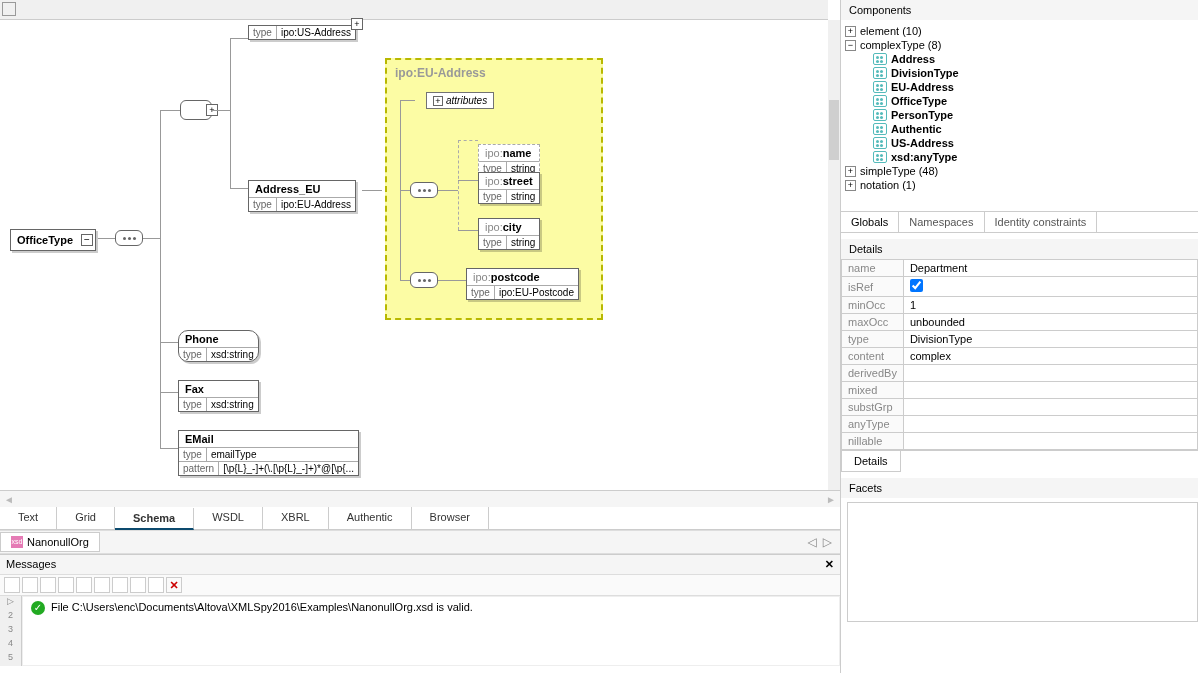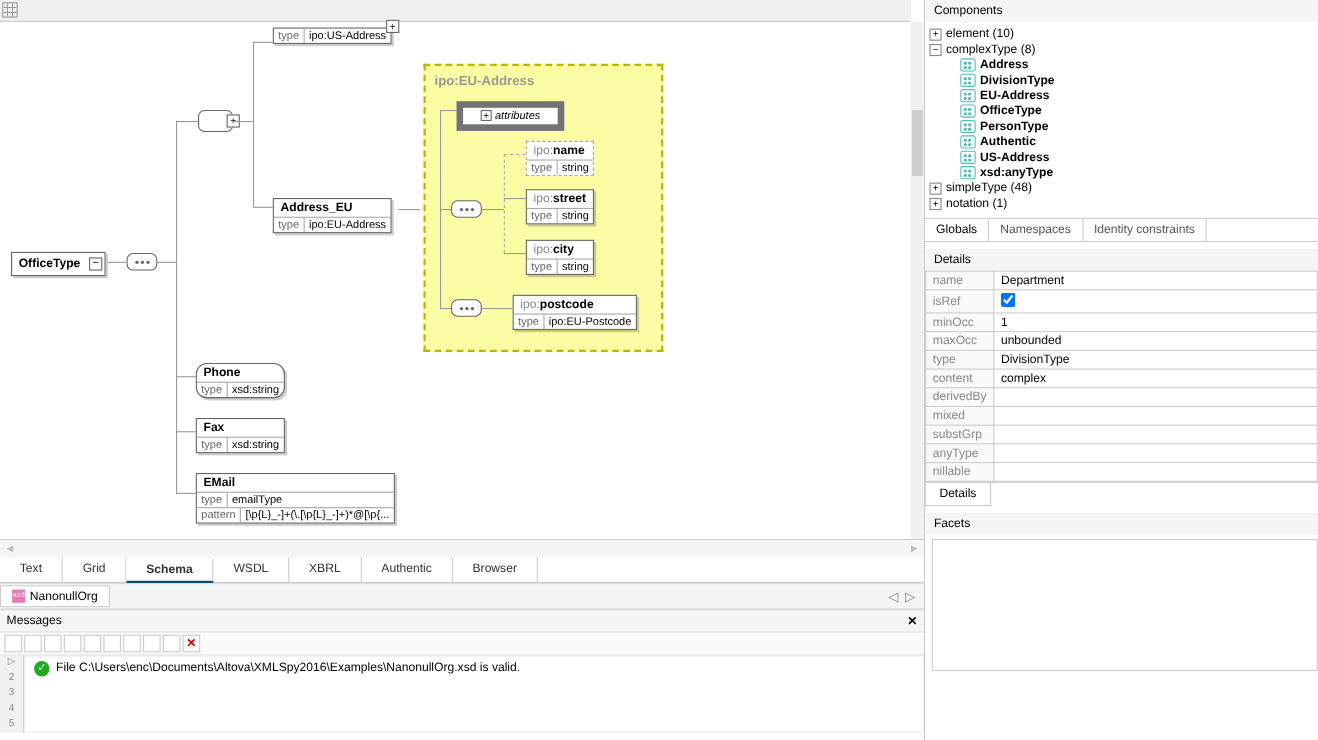--- a/index.html
+++ b/index.html
@@ -9,21 +9,21 @@
 .schema-canvas .top-toolbar { position: absolute; left: 0; top: 0; width: 828px; height: 20px; background: #f0f0f0; border-bottom: 1px solid #ccc; }
 .icon-grid { width: 14px; height: 14px; display: inline-block; margin: 2px; border: 1px solid #999; background: linear-gradient(to right, transparent 30%, #999 30%, #999 35%, transparent 35%, transparent 65%, #999 65%, #999 70%, transparent 70%), linear-gradient(to bottom, transparent 30%, #999 30%, #999 35%, transparent 35%, transparent 65%, #999 65%, #999 70%, transparent 70%); }
 .canvas-content { position: absolute; left: 0; top: 20px; width: 828px; height: 470px; }
 .schema-node { position: absolute; border: 1px solid #666; background: #fff; box-shadow: 2px 2px 0 rgba(0,0,0,0.2); }
 .schema-node .node-name { padding: 2px 6px; font-weight: bold; font-size: 11px; }
 .schema-node .node-row { border-top: 1px solid #aaa; display: flex; font-size: 10px; }
 .schema-node .node-row .k { padding: 1px 4px; color: #666; border-right: 1px solid #aaa; }
 .schema-node .node-row .v { padding: 1px 4px; }
 .eu-box { position: absolute; border: 2px dashed #b8b800; background: #fcfca4; }
 .eu-box .eu-label { color: #999; font-weight: bold; padding: 6px 8px; font-size: 12px; }
-.attributes-box { position: absolute; border: 6px solid #737373; background: #fff; padding: 2px 16px; font-size: 10px; font-style: italic; }
+.attributes-box { position: absolute; border: 1px solid #737373; background: #fff; padding: 2px 6px; font-size: 10px; font-style: italic; margin-left: 11px; }
 .attributes-box .plus { display:inline-block; width:10px; height:10px; border:1px solid #666; text-align:center; line-height:8px; font-style:normal; margin-right:3px; font-size:9px; }
 .compositor { position: absolute; width: 28px; height: 16px; border: 1px solid #666; border-radius: 6px; background: #fff; }
 .compositor::before { content:""; position:absolute; left:7px; top:6px; width:3px; height:3px; background:#666; border-radius:50%; box-shadow: 5px 0 0 #666, 10px 0 0 #666; }
 .choice-compositor { position: absolute; width: 32px; height: 20px; border: 1px solid #666; border-radius: 6px; background: #fff; }
 .choice-compositor .plus { position:absolute; right:-7px; top:3px; width:12px; height:12px; border:1px solid #666; background:#fff; text-align:center; line-height:10px; font-size:9px; }
 .line { position: absolute; background: #999; }
 .dashed-line { position: absolute; border-top: 1px dashed #aaa; }
 .dashed-line-v { position: absolute; border-left: 1px dashed #aaa; }
 .dashed-node { border: 1px dashed #aaa !important; box-shadow: none !important; }
 .office-node { position: absolute; left: 10px; top: 209px; border: 1px solid #666; background: #fff; padding: 0; box-shadow: 2px 2px 0 rgba(0,0,0,0.2); display:flex; align-items:center; }
@@ -51,21 +51,21 @@
 .ok-icon { width:14px; height:14px; border-radius:50%; background:#2a2; color:#fff; text-align:center; line-height:14px; font-size:10px; }
 .right-panel { position: absolute; left: 840px; top: 0; width: 358px; height: 673px; border-left: 1px solid #ccc; background: #fff; }
 .panel-section-title { padding: 4px 8px; font-size: 11px; background: #f5f5f5; }
 .components-tree { padding: 4px 4px; font-size: 11px; max-height: 200px; overflow: hidden; }
 .tree-row { display: flex; align-items: center; gap: 4px; padding: 1px 0; cursor:pointer; }
 .tree-row .box { width:11px; height:11px; border:1px solid #888; text-align:center; line-height:9px; font-size:9px; }
 .ct-icon { width:14px; height:12px; border:1px solid #5bb; border-radius:2px; position:relative; }
 .ct-icon::before { content:""; position:absolute; left:2px; top:2px; width:3px; height:3px; background:#5bb; border-radius:50%; box-shadow: 4px 0 0 #5bb, 0 4px 0 #5bb, 4px 4px 0 #5bb; }
 .tree-indent2 { padding-left: 28px; }
 .tree-row .bold { font-weight: bold; }
-.comp-tabs { display:flex; border-top:1px solid #ccc; border-bottom:1px solid #ccc; margin-top:2px; }
+.comp-tabs { display:flex; border-top:1px solid #ccc; border-bottom:1px solid #ccc; margin-top:15px; }
 .comp-tabs .ctab { padding: 4px 10px; border-right:1px solid #ccc; font-size:11px; cursor:pointer; color:#555; }
 .comp-tabs .ctab.active { background:#fff; color:#000; }
 .details-table { width: 100%; border-collapse: collapse; font-size: 11px; }
 .details-table td { border: 1px solid #ccc; padding: 2px 6px; height: 17px; }
 .details-table td.k { width: 56px; color: #888; background: #fafafa; }
 .details-tabs { display:flex; border-top:1px solid #ccc; }
 .details-tabs .dtab { padding:4px 12px; border:1px solid #ccc; border-top:none; font-size:11px; }
 .facets-area { height: 120px; border:1px solid #ccc; margin: 4px 0 0 6px; }
 .vsb { position:absolute; right:0; top:20px; width:12px; height:470px; background:#f0f0f0; }
 .vsb .thumb { position:absolute; left:1px; width:10px; background:#cfcfcf; }
@@ -133,21 +133,21 @@
       </div>
 
       <div class="compositor" style="left:410px; top:162px;"></div>
       <div class="line" style="left:438px; top:170px; width:20px; height:1px;"></div>
 
       <div class="dashed-line-v" style="left:458px; top:120px; height:90px;"></div>
       <div class="dashed-line" style="left:458px; top:120px; width:20px;"></div>
       <div class="line" style="left:458px; top:160px; width:20px; height:1px;"></div>
       <div class="line" style="left:458px; top:210px; width:20px; height:1px;"></div>
 
-      <div class="schema-node dashed-node" style="left:478px; top:108px;">
+      <div class="schema-node dashed-node" style="left:478px; top:124px;">
         <div class="node-name"><span style="color:#888;font-weight:normal;">ipo:</span>name</div>
         <div class="node-row">
             <span class="k">type</span>
             <span class="v">string</span>
           </div>
       </div>
 
       <div class="schema-node" style="left:478px; top:152px;">
         <div class="node-name"><span style="color:#888;font-weight:normal;">ipo:</span>street</div>
         <div class="node-row">

